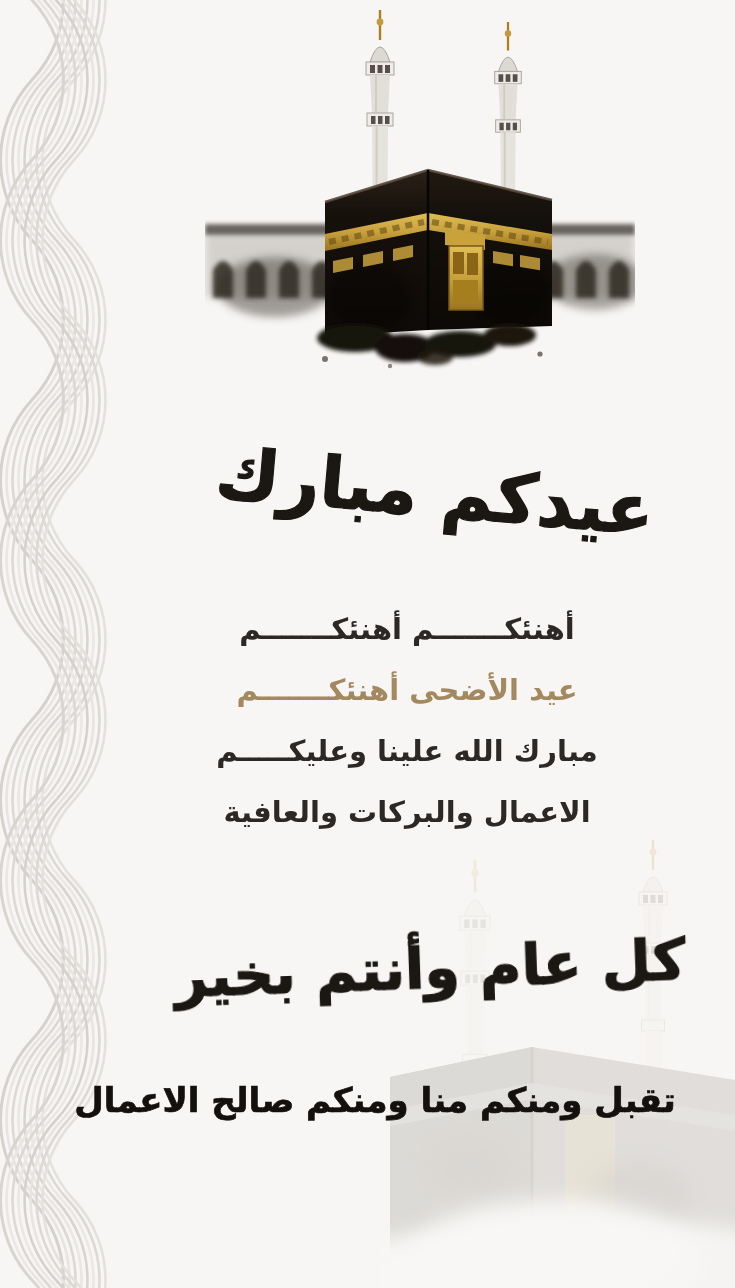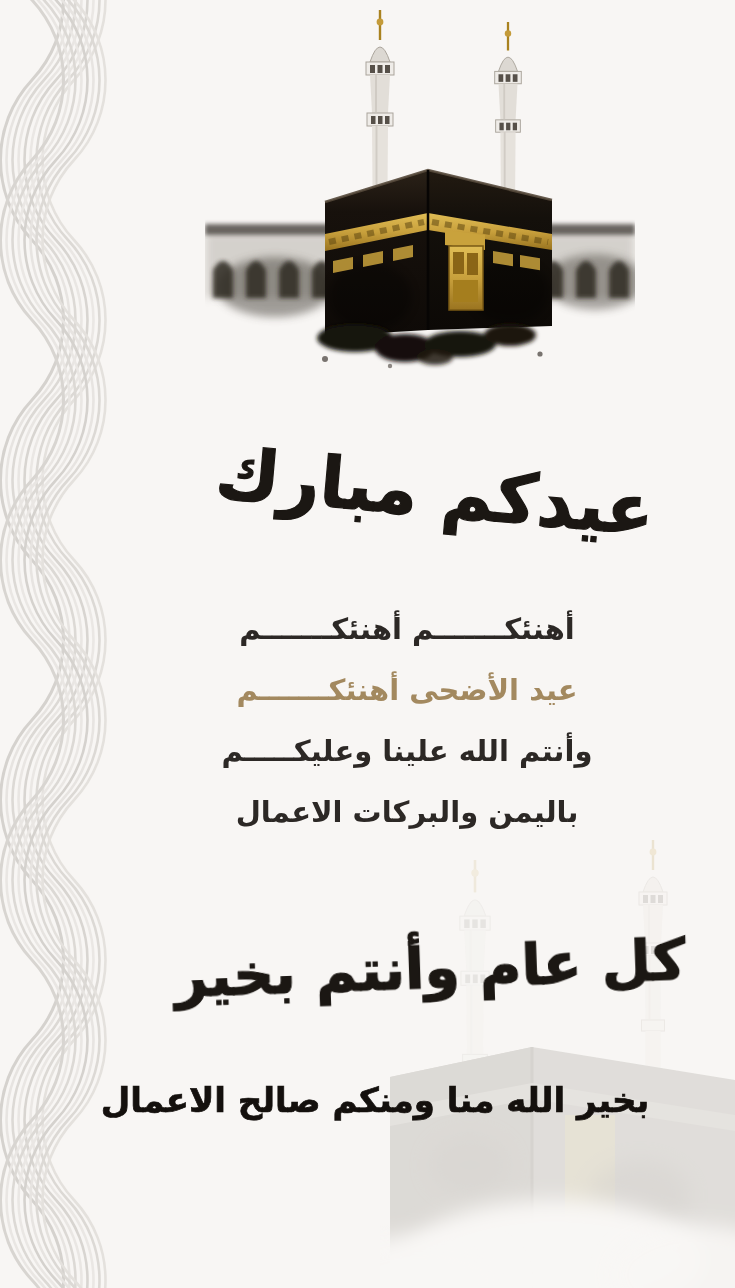--- a/index.html
+++ b/index.html
@@ -211,21 +211,21 @@
       <ellipse cx="40" cy="465" rx="90" ry="45" fill="#f9f8f6" filter="url(#bw)"></ellipse>
       <ellipse cx="320" cy="460" rx="90" ry="50" fill="#f9f8f6" opacity=".9" filter="url(#bw)"></ellipse>
     </g>
   </svg>
 
   <div class="txt callig main" dir="rtl">عيدكم مبارك</div>
 
   <div class="txt greet" dir="rtl">
     <div class="gl ink">أهنئكـــــــم أهنئكـــــــم</div>
     <div class="gl gold">عيد الأضحى أهنئكـــــــم</div>
-    <div class="gl ink">وأنتم الله علينا وعليكـــــم</div>
-    <div class="gl ink">باليمن والبركات الاعمال</div>
+    <div class="gl ink">مبارك الله علينا وعليكـــــم</div>
+    <div class="gl ink">الاعمال والبركات والعافية</div>
   </div>
 
   <div class="txt callig second" dir="rtl">كل عام وأنتم بخير</div>
 
-  <div class="txt footer" dir="rtl">بخير الله منا ومنكم صالح الاعمال</div>
+  <div class="txt footer" dir="rtl">تقبل ومنكم منا ومنكم صالح الاعمال</div>
 
 </div>
 
 </body></html>

